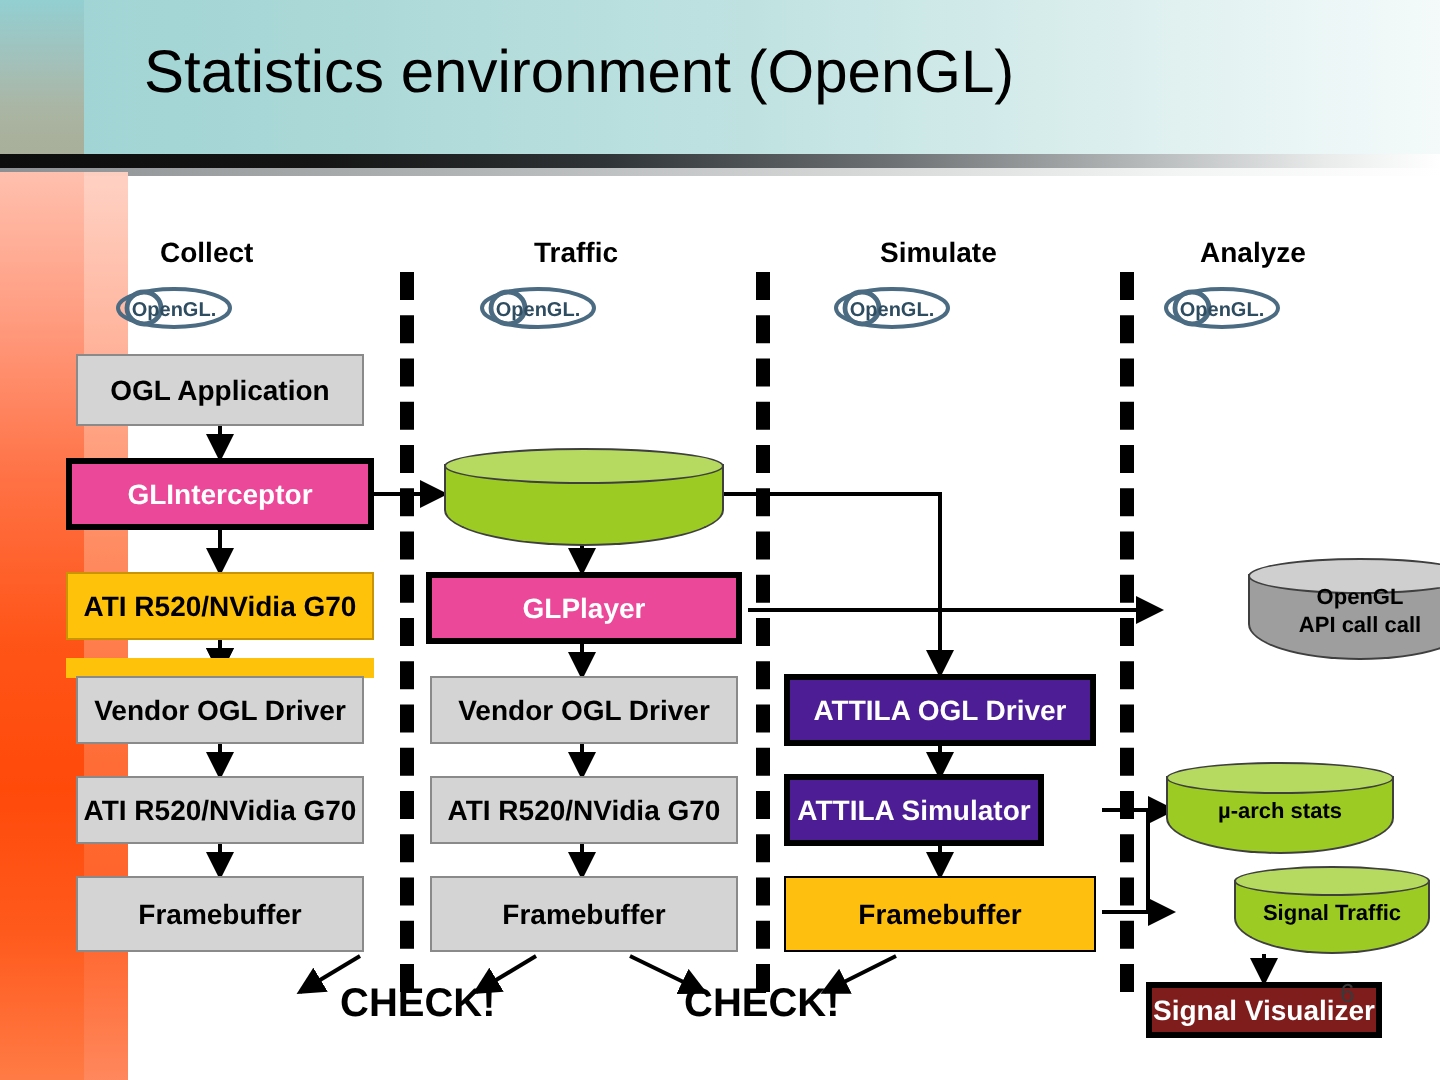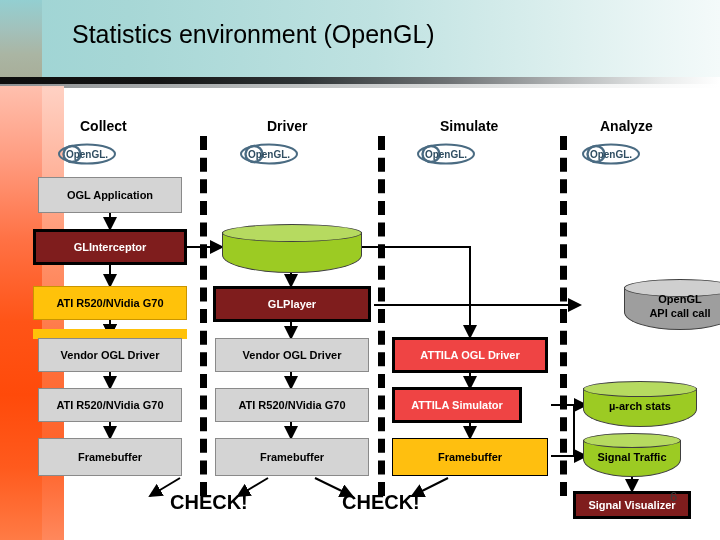--- a/index.html
+++ b/index.html
@@ -24,21 +24,21 @@
   .hdr-rule{
     position:absolute;left:0;top:77px;width:720px;height:9px;
     background:linear-gradient(to right,#0d0d0d 0%,#141414 22%,#2f3436 42%,#6d7173 62%,#b9bcbd 80%,#e9ebeb 92%,#ffffff 100%);
   }
   .hdr-rule2{
     position:absolute;left:0;top:84px;width:720px;height:4px;
     background:linear-gradient(to right,#8d9092 0%,#aeb1b2 30%,#d6d8d8 60%,#f3f4f4 82%,#ffffff 100%);
   }
   .title{
     position:absolute;left:72px;top:20px;
-    font-size:25px;color:#000;white-space:nowrap;letter-spacing:0px;
+    font-size:30px;color:#000;white-space:nowrap;letter-spacing:0px;
   }
 
   
   .leftbar{
     position:absolute;left:0;top:86px;width:42px;height:454px;
     background:linear-gradient(to bottom,#ffc0ae 0%,#ff9c80 16%,#ff7144 34%,#ff5417 52%,#ff4a0a 68%,#ff5a1d 84%,#ff7b45 100%);
   }
   .leftbar2{
     position:absolute;left:42px;top:86px;width:22px;height:454px;
     background:linear-gradient(to bottom,#ffd0c2 0%,#ffb39b 18%,#ff8a60 40%,#ff6a33 62%,#ff5d22 82%,#ff8457 100%);
@@ -53,26 +53,26 @@
     position:absolute;width:0;border-left:7px dashed #000;
   }
 
   
   .ogl{position:absolute;width:58px;height:22px;}
 
   
   .box{
     position:absolute;box-sizing:border-box;
     display:flex;align-items:center;justify-content:center;
-    font-size:11px;font-weight:bold;text-align:center;line-height:1.15;
+    font-size:14px;font-weight:bold;text-align:center;line-height:1.15;
   }
   .b-grey{background:#d4d4d4;border:1px solid #8a8a8a;color:#000;}
-  .b-dark{background:#7f1d1d;border:3px solid #000;color:#fff;}
+  .b-dark{background:#ec4899;border:3px solid #000;color:#fff;}
   .b-yellow{background:#ffc20a;border:1px solid #c99400;color:#000;}
-  .b-teal{background:#ef4444;border:3px solid #000;color:#fff;}
+  .b-teal{background:#4c1d95;border:3px solid #000;color:#fff;}
   .b-amber{background:#ffbf0f;border:1px solid #000;color:#000;}
   .b-teal2{background:#7f1d1d;border:3px solid #000;color:#fff;}
 
   
   .cyl{position:absolute;}
   .cyl .cyl-body{
     position:absolute;left:0;right:0;
     border-left:1px solid #3f3f3f;border-right:1px solid #3f3f3f;
     border-bottom:1px solid #3f3f3f;
     border-bottom-left-radius:50% 18px;border-bottom-right-radius:50% 18px;
@@ -101,21 +101,21 @@
   <div class="hdr-band"></div>
   <div class="hdr-left"></div>
   <div class="hdr-rule"></div>
   <div class="hdr-rule2"></div>
   <div class="title">Statistics environment (OpenGL)</div>
 
   <div class="leftbar"></div>
   <div class="leftbar2"></div>
 
   <div class="colhead" style="left:80px;top:118px;">Collect</div>
-  <div class="colhead" style="left:267px;top:118px;">Driver</div>
+  <div class="colhead" style="left:267px;top:118px;">Traffic</div>
   <div class="colhead" style="left:440px;top:118px;">Simulate</div>
   <div class="colhead" style="left:600px;top:118px;">Analyze</div>
 
   <div class="vsep" style="left:200px;top:136px;height:360px;"></div>
   <div class="vsep" style="left:378px;top:136px;height:360px;"></div>
   <div class="vsep" style="left:560px;top:136px;height:360px;"></div>
 
   <svg class="ogl" style="left:58px;top:143px;" viewBox="0 0 58 22">
     <ellipse cx="29" cy="11" rx="28" ry="9.5" fill="none" stroke="#4a6b82" stroke-width="2"></ellipse>
     <ellipse cx="14" cy="11" rx="8.5" ry="8" fill="none" stroke="#4a6b82" stroke-width="2.4"></ellipse>
@@ -238,21 +238,21 @@
     <div class="cyl-lbl" style="top:14px;">OpenGL</div>
     <div class="cyl-lbl" style="top:28px;">API call call</div>
   </div>
 
   <div class="cyl" style="left:583px;top:381px;width:98px;height:48px;padding-left:16px;">
     <div class="cyl-body" style="top:7px;height:38px;background:#9ccb23;"></div>
     <div class="cyl-top" style="background:#b6da60;height:14px;"></div>
     <div class="cyl-lbl" style="top:19px;">µ-arch stats</div>
   </div>
 
-  <div class="cyl" style="left:583px;top:433px;width:98px;height:46px;">
+  <div class="cyl" style="left:617px;top:433px;width:98px;height:46px;">
     <div class="cyl-body" style="top:7px;height:36px;background:#9ccb23;"></div>
     <div class="cyl-top" style="background:#b6da60;height:13px;"></div>
     <div class="cyl-lbl" style="top:18px;">Signal Traffic</div>
   </div>
 
   <div class="box b-teal2" style="left:573px;top:491px;width:118px;height:28px;">
     <span>Signal Visualizer</span>
   </div>
 
   <div class="pageno" style="left:670px;top:489px;">6</div>

